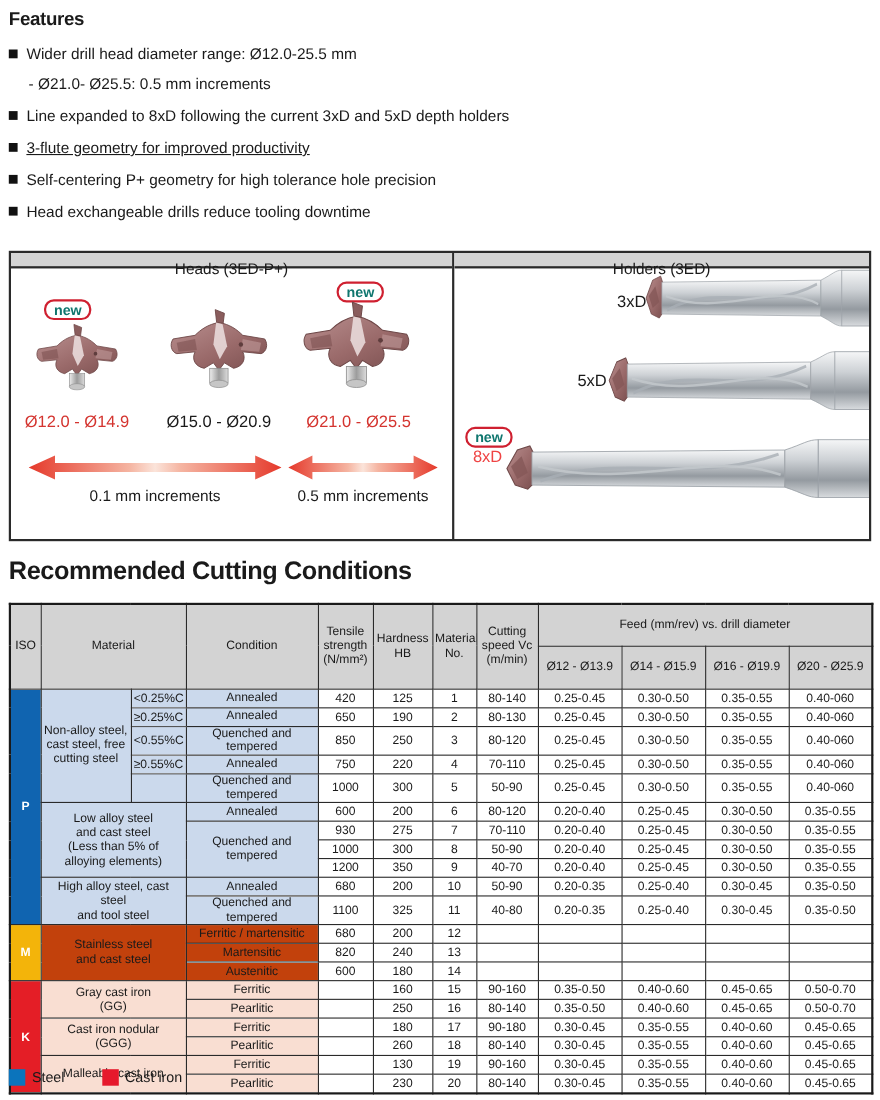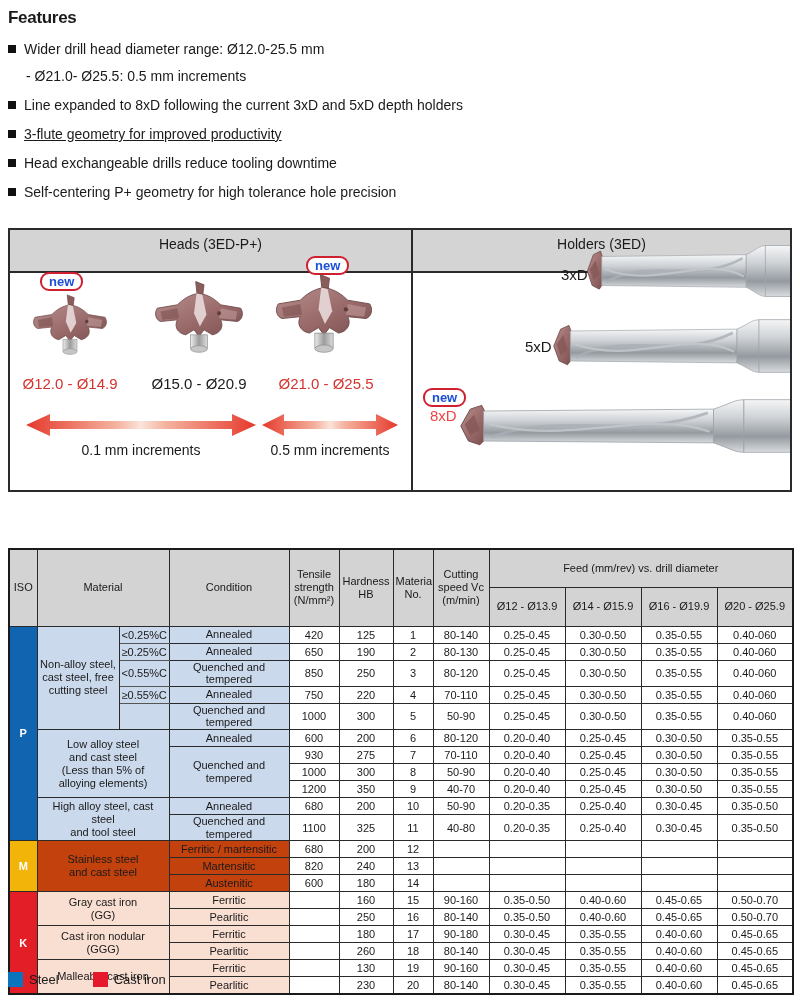--- a/index.html
+++ b/index.html
@@ -12,22 +12,22 @@
   .features h1 { font-size:17px; font-weight:bold; letter-spacing:-0.3px; margin-bottom:13px; }
   .feat-item { font-size:14px; margin-bottom:11px; display:flex; align-items:flex-start; }
   .bullet { display:inline-block; width:8px; height:8px; background:#111; margin:4px 8px 0 0; flex:0 0 8px; }
   .feat-sub { font-size:14px; margin:9px 0 9px 18px; }
 
   
   .diagram { position:absolute; top:228px; left:8px; width:784px; height:264px; border:2px solid #2a2a2a; display:flex; }
   .panel { position:relative; height:100%; overflow:hidden; }
   .panel-heads { width:405px; border-right:2px solid #2a2a2a; }
   .panel-holders { width:379px; }
-  .panel-title { height:43px; background:#d4d4d4; border-bottom:2px solid #2a2a2a; text-align:center; font-size:14px; line-height:29px; }
-  .new-badge { position:absolute; display:inline-block; border:2px solid #cf2030; border-radius:9px; background:#fff; color:#1d4ed8; font-weight:bold; font-size:13px; line-height:15px; padding:0 7px; }
+  .panel-title { height:14px; background:#d4d4d4; border-bottom:2px solid #2a2a2a; text-align:center; font-size:14px; line-height:29px; }
+  .new-badge { position:absolute; display:inline-block; border:2px solid #cf2030; border-radius:9px; background:#fff; color:#0f766e; font-weight:bold; font-size:13px; line-height:15px; padding:0 7px; }
   .head-label { position:absolute; font-size:15px; transform:translateX(-50%); white-space:nowrap; }
   .lbl-red { color:#d4342f; }
   .arrow-label { position:absolute; font-size:14px; transform:translateX(-50%); white-space:nowrap; }
   .holder-label { position:absolute; font-size:15px; white-space:nowrap; }
   .holder-label.lbl-red { color:#ef4444; }
   svg.headimg, svg.holderimg, .arrow-svg { position:absolute; }
 
   
   .cc-title { position:absolute; top:505px; left:8px; font-size:23px; font-weight:bold; letter-spacing:-0.4px; }
   table.cc { position:absolute; top:548px; left:8px; width:784px; border-collapse:collapse; table-layout:fixed; border:2px solid #1a1a1a; }
@@ -120,25 +120,25 @@
     <div class="feat-item" style="margin-top:13px;">
       <span class="bullet"></span>
       <span>Line expanded to 8xD following the current 3xD and 5xD depth holders</span>
     </div>
     <div class="feat-item" style="margin-top:13px;text-decoration:underline;">
       <span class="bullet"></span>
       <span>3-flute geometry for improved productivity</span>
     </div>
     <div class="feat-item" style="margin-top:13px;">
       <span class="bullet"></span>
-      <span>Head exchangeable drills reduce tooling downtime</span>
+      <span>Self-centering P+ geometry for high tolerance hole precision</span>
     </div>
     <div class="feat-item" style="margin-top:13px;">
       <span class="bullet"></span>
-      <span>Self-centering P+ geometry for high tolerance hole precision</span>
+      <span>Head exchangeable drills reduce tooling downtime</span>
     </div>
   </div>
 
   <div class="diagram">
 
     <div class="panel panel-heads">
       <div class="panel-title">Heads (3ED-P+)</div>
 
       <span class="new-badge" style="left:30px; top:42px;">new</span>
       <span class="new-badge" style="left:296px; top:26px;">new</span>
@@ -182,20 +182,21 @@
         </svg>
 
       <span class="new-badge" style="left:10px; top:158px;">new</span>
       <span class="holder-label lbl-red" style="left:17px; top:177px;">8xD</span>
       <svg class="holderimg" style="left:44px; top:166px;" width="342" height="60" viewBox="0 0 360 64" preserveAspectRatio="none">
           <use href="#drillholder" xlink:href="#drillholder"></use>
         </svg>
     </div>
   </div>
 
+  <div class="cc-title">Recommended Cutting Conditions</div>
 
   <table class="cc">
     <colgroup>
       <col style="width:28px">
         <col style="width:82px">
         <col style="width:50px">
         <col style="width:120px">
       <col style="width:50px">
         <col style="width:54px">
         <col style="width:40px">

